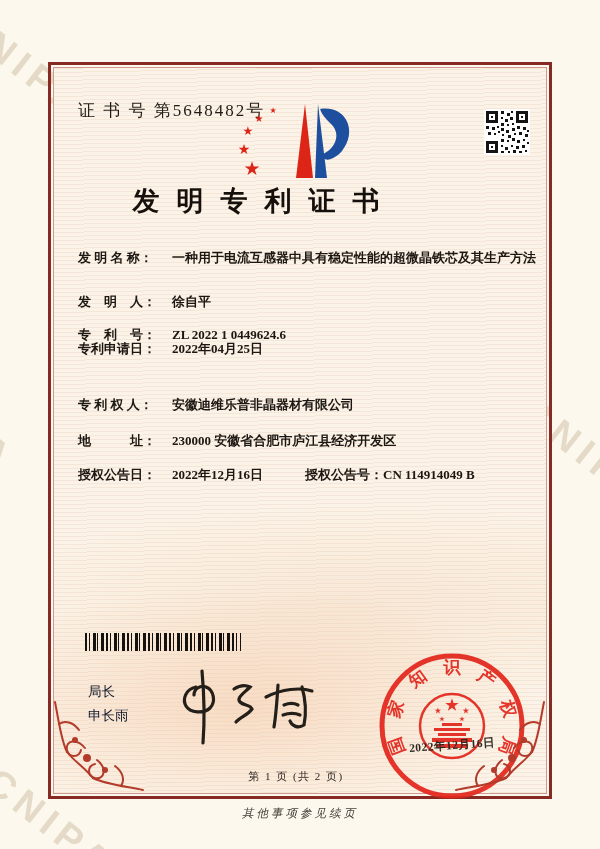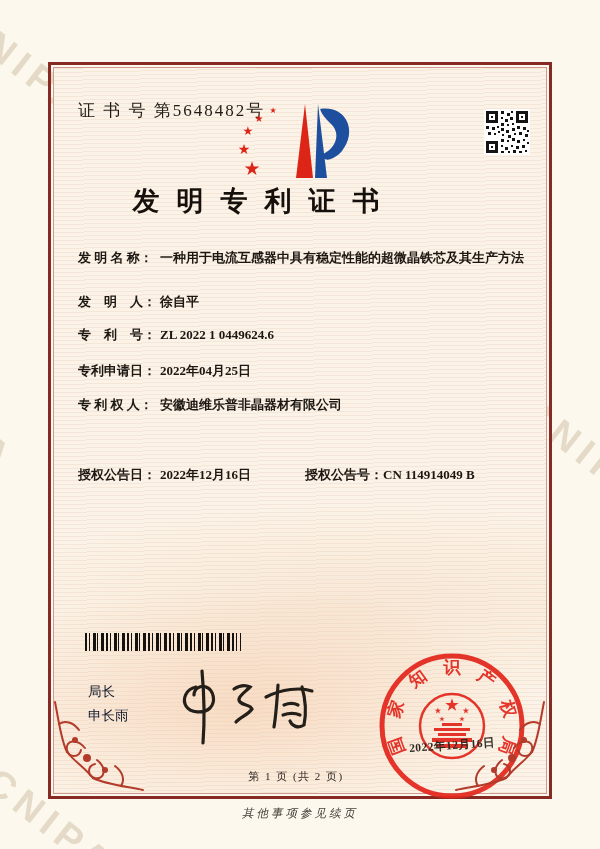--- a/index.html
+++ b/index.html
@@ -27,21 +27,21 @@
            letter-spacing:2px;color:#211c16;}
 
   .logo{position:absolute;left:236px;top:97px;}
   .qr{position:absolute;left:484px;top:109px;}
 
   .title{position:absolute;left:0;top:183px;width:512px;text-align:center;
          font-size:27px;font-weight:700;letter-spacing:17px;text-indent:17px;color:#15100c;}
 
   .row{position:absolute;left:78px;font-size:13px;font-weight:700;color:#1c1712;white-space:nowrap;}
   .row .lbl{display:inline-block;min-width:80px;}
-  .row .val{margin-left:2px;}
+  .row .val{margin-left:14px;}
   .row .pair2{position:absolute;left:227px;white-space:nowrap;}
 
   .legal{position:absolute;left:78px;top:487px;width:446px;font-size:12.8px;
          line-height:22.6px;font-style:italic;color:#26201a;}
   .legal p{margin:0;text-indent:2.2em;}
 
   .barcode{position:absolute;left:85px;top:633px;width:156px;height:18px;
     background:repeating-linear-gradient(90deg,
       #15110e 0 2px, transparent 2px 4px,
       #15110e 4px 5px, transparent 5px 8px,
@@ -157,25 +157,28 @@
 
   <div class="row" style="top:249px;">
     <span class="lbl">发 明 名 称：</span><span class="val">一种用于电流互感器中具有稳定性能的超微晶铁芯及其生产方法</span>
   </div>
   <div class="row" style="top:293px;">
     <span class="lbl">发　明　人：</span><span class="val">徐自平</span>
   </div>
   <div class="row" style="top:326px;">
     <span class="lbl">专　利　号：</span><span class="val">ZL 2022 1 0449624.6</span>
   </div>
-  <div class="row" style="top:362px;">
+  <div class="row" style="top:340px;">
     <span class="lbl">专利申请日：</span><span class="val">2022年04月25日</span>
   </div>
   <div class="row" style="top:396px;">
     <span class="lbl">专 利 权 人：</span><span class="val">安徽迪维乐普非晶器材有限公司</span>
+  </div>
+  <div class="row" style="top:432px;">
+    <span class="lbl">地　　　址：</span><span class="val">230000 安徽省合肥市庐江县经济开发区</span>
   </div>
   <div class="row" style="top:466px;">
     <span class="lbl">授权公告日：</span><span class="val">2022年12月16日</span>
     <span class="pair2">
       <span>授权公告号：</span><span>CN 114914049 B</span>
     </span>
   </div>
 
 
   <div class="barcode"></div>

